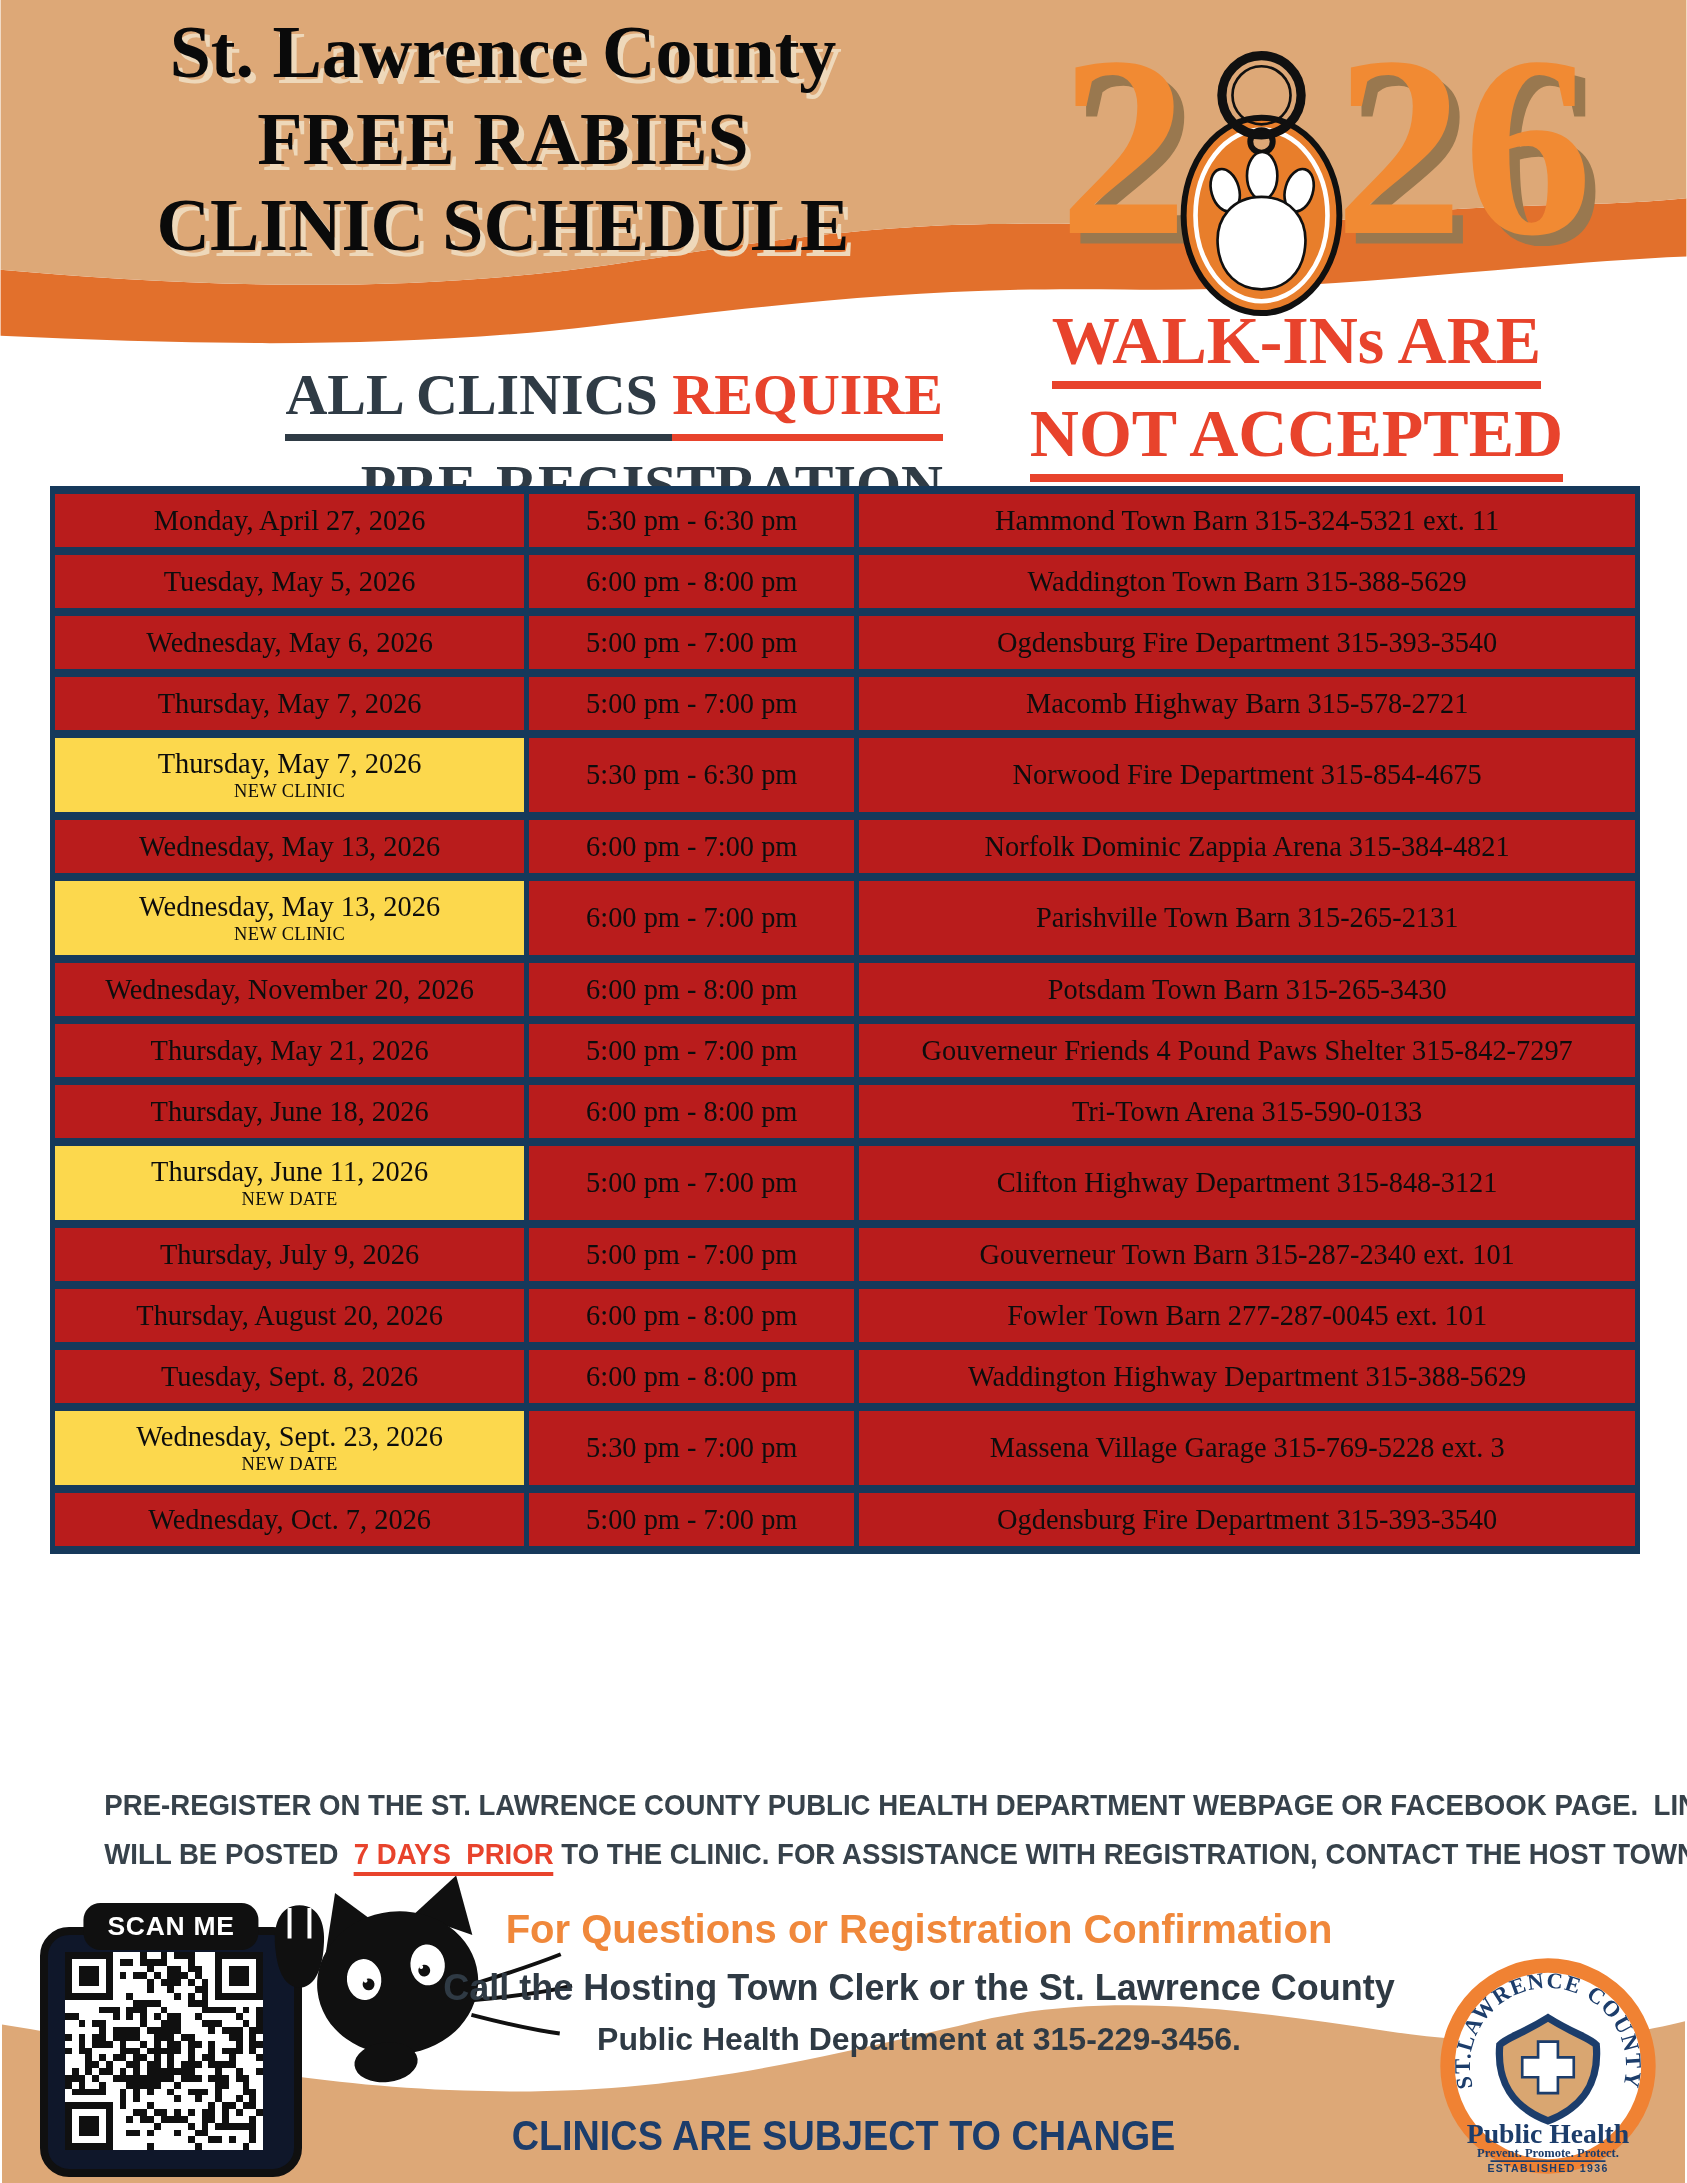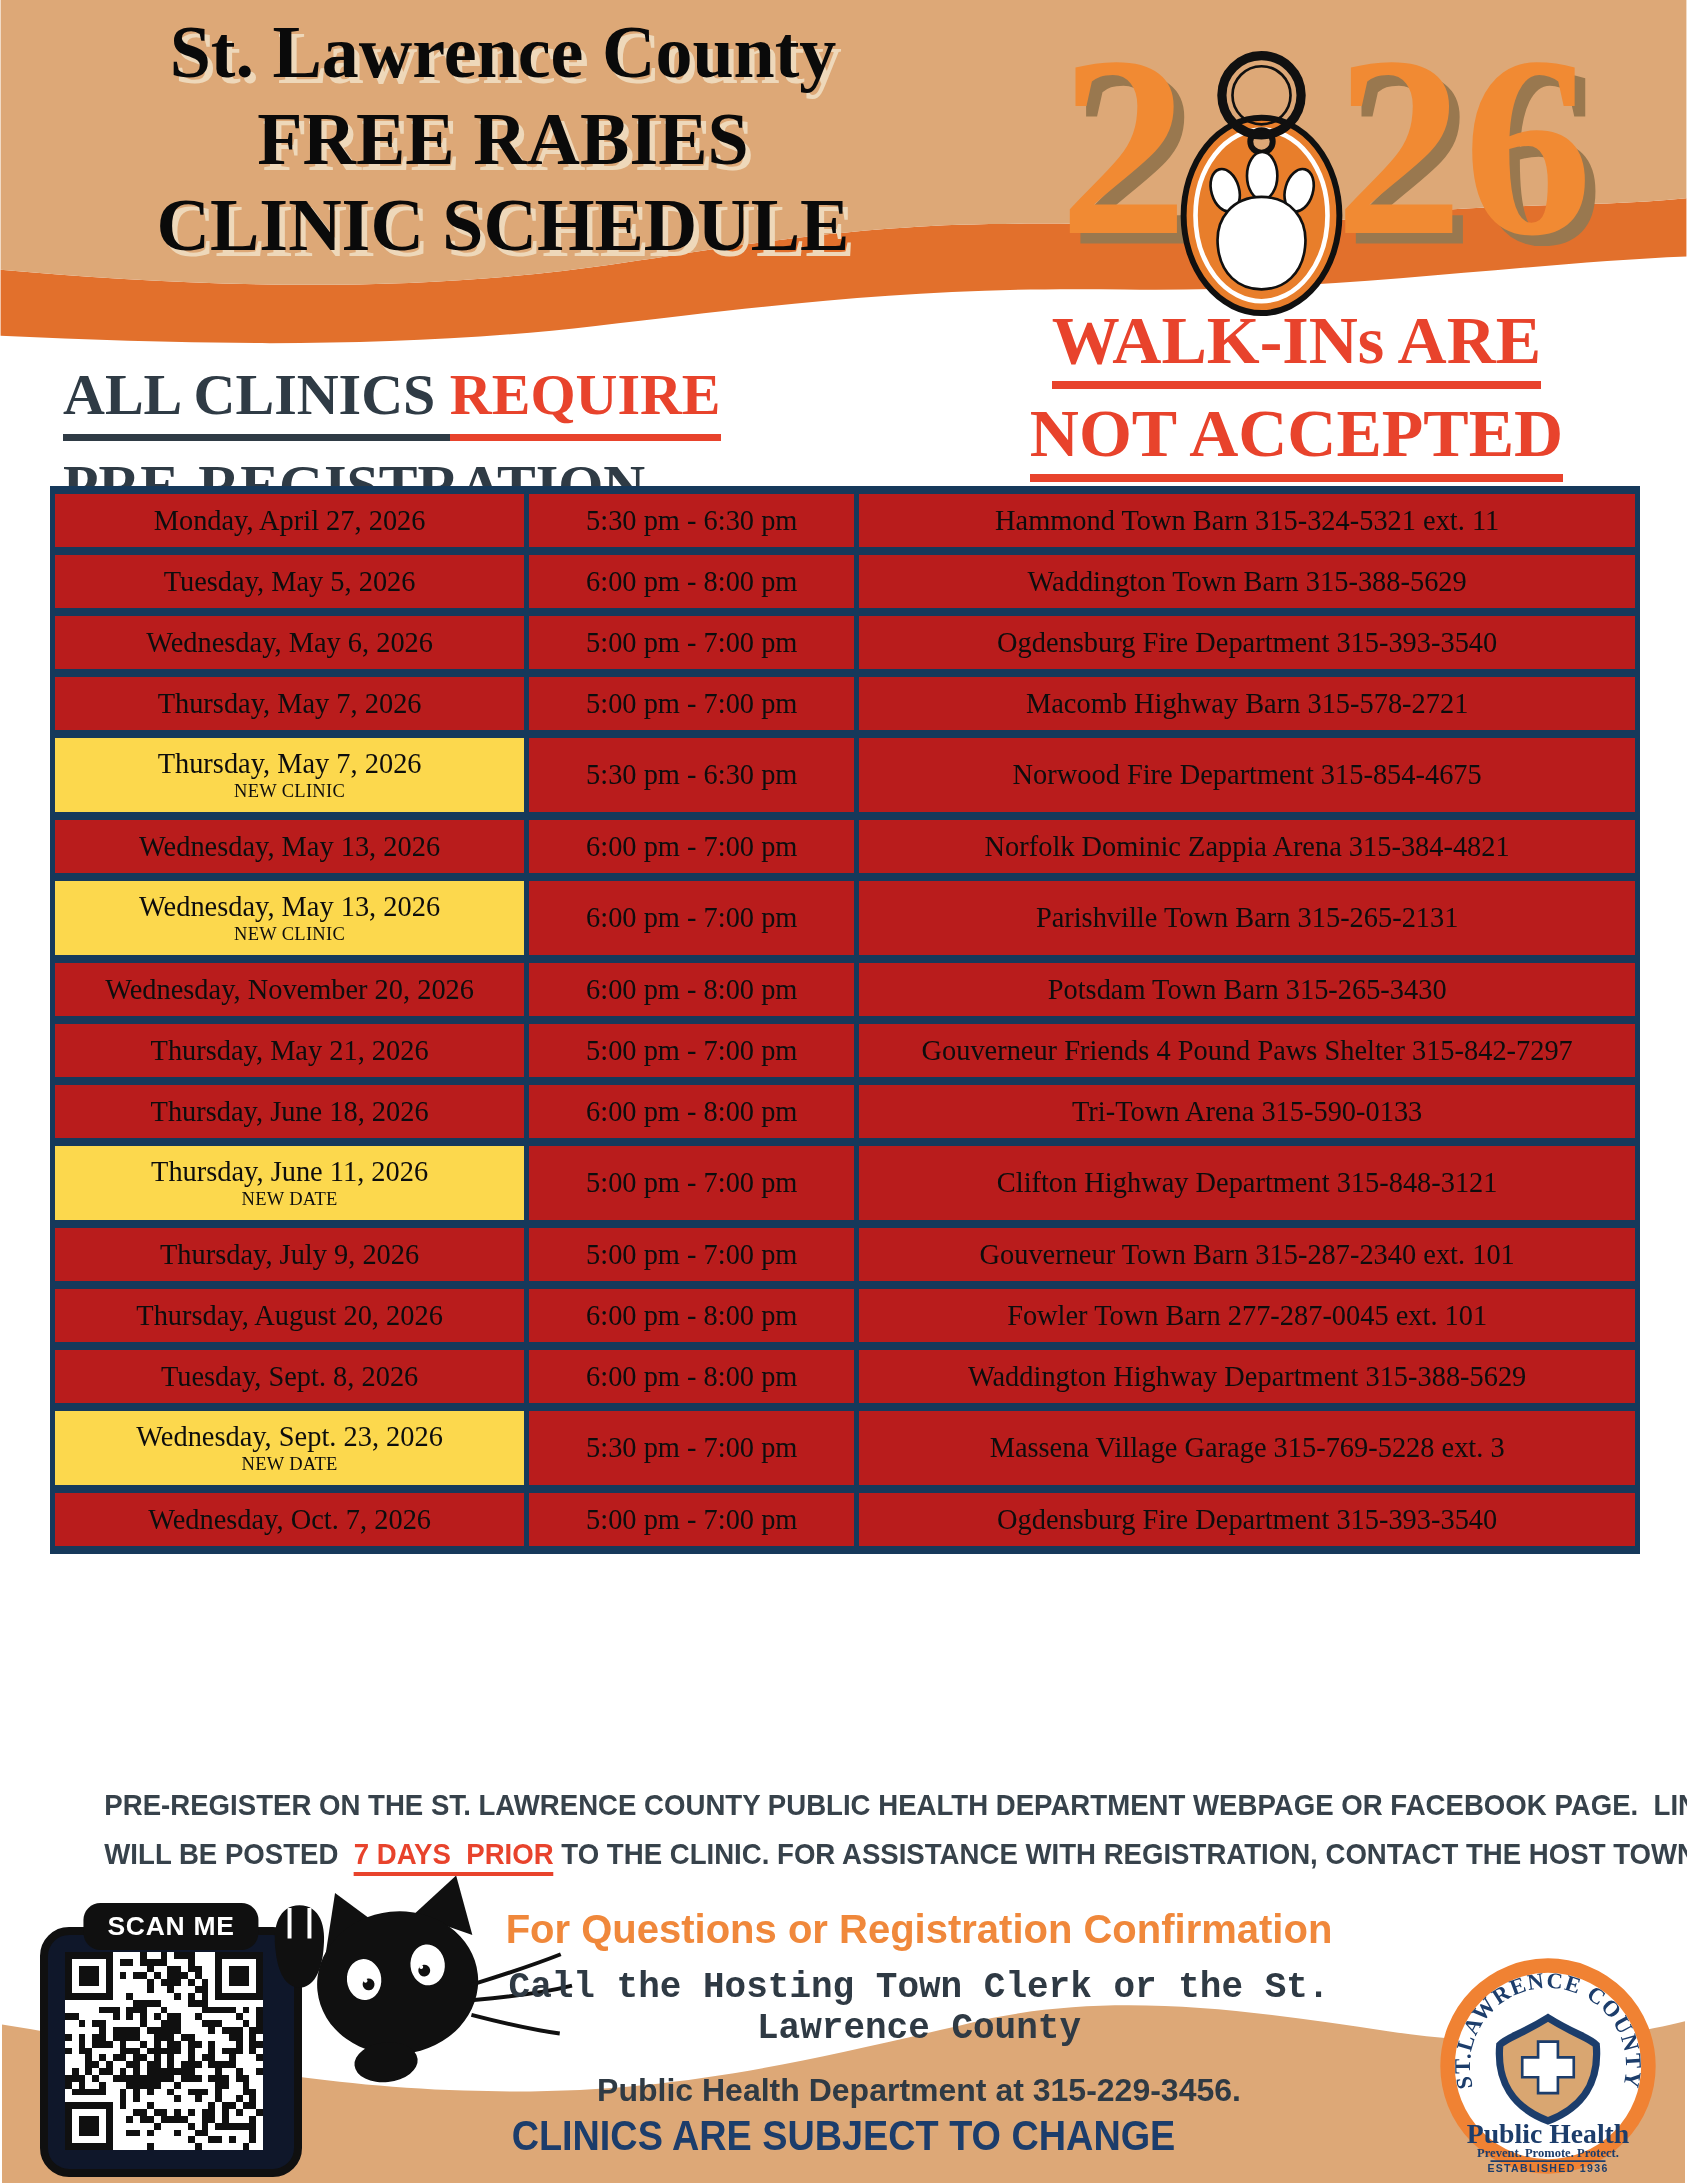--- a/index.html
+++ b/index.html
@@ -11,21 +11,21 @@
   .hero-wave{position:absolute;top:0;left:0;z-index:0;}
   .title{position:absolute;left:73px;top:9.3px;width:860px;z-index:1;margin:0;
          text-align:center;font-weight:bold;font-size:74px;line-height:1.17;color:#0a0a0a;
          text-shadow:5.3px 6px 0 #eed8ba;}
   .title span{display:block;}
   .year{position:absolute;left:1059px;top:17px;width:582px;z-index:1;display:flex;align-items:flex-start;}
   .yd{font-weight:bold;font-size:258px;line-height:1;color:#F18A33;text-shadow:10.6px 10.6px 0 #99784F;}
   .tag-wrap{width:165px;margin:0 -9.3px;flex:0 0 auto;}
 
   
-  .notice-left{position:absolute;left:63px;top:361px;width:880px;z-index:2;text-align:left;
+  .notice-left{position:absolute;left:63px;top:361px;width:880px;z-index:2;text-align:right;
                font-weight:bold;}
   .notice-left .l1{font-size:58px;white-space:pre;}
   .nl-dark{color:#2F3B45;border-bottom:7.3px solid #2F3B45;padding-bottom:6.6px;}
   .nl-red{color:#E8432C;border-bottom:7.3px solid #E8432C;padding-bottom:6.6px;}
   .notice-left .l2{margin-top:24px;font-size:58px;}
   .notice-left .l2 span{color:#2F3B45;border-bottom:7.3px solid #2F3B45;padding-bottom:5.3px;}
   .notice-right{position:absolute;left:939px;top:306px;width:715px;z-index:2;text-align:center;
                 font-weight:bold;color:#E8432C;font-size:68px;line-height:1.0;}
   .notice-right .nr{display:inline-block;border-bottom:8.6px solid #E8432C;padding-bottom:6.6px;margin-bottom:10.6px;}
 
@@ -56,21 +56,21 @@
   .qr-frame{position:absolute;left:40px;top:1927px;width:262px;height:250px;z-index:2;
             box-sizing:border-box;background:#0f172a;border:8.6px solid #101010;border-radius:29px;
             padding:17px;}
   .scanme{position:absolute;left:50%;transform:translateX(-50%);top:-32px;background:#101010;
           color:#ffffff;border-radius:17px;padding:8px 24px;font-family:"Liberation Sans",sans-serif;
           font-weight:bold;font-size:26.5px;letter-spacing:0.7px;white-space:nowrap;}
   .paw-over{position:absolute;left:263px;top:1900px;z-index:3;}
   .questions{position:absolute;left:423px;top:1907px;width:992px;z-index:2;text-align:center;
              font-family:"Liberation Sans",sans-serif;font-weight:bold;}
   .questions .q1{font-size:40px;color:#F0883B;margin-bottom:14.6px;}
-  .questions .q2{font-size:36px;color:#2F3A44;margin-bottom:23px;font-family:Liberation Mono, monospace;}
+  .questions .q2{font-size:36px;color:#2F3A44;margin-bottom:12px;}
   .questions .q3{font-size:32px;color:#2F3A44;}
   .logo{position:absolute;left:1439px;top:1957px;z-index:2;}
   .footer-text{position:absolute;left:0;top:2112px;width:1687px;z-index:2;text-align:center;
                font-family:"Liberation Sans",sans-serif;font-weight:bold;font-size:42px;color:#1C3D6B;
                transform:scaleX(0.9);transform-origin:50% 50%;white-space:nowrap;}
 </style>
 </head>
 <body>
 
 <div class="page">

